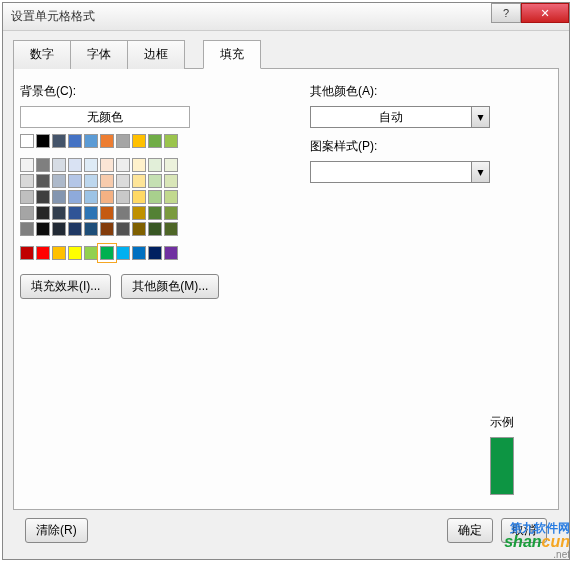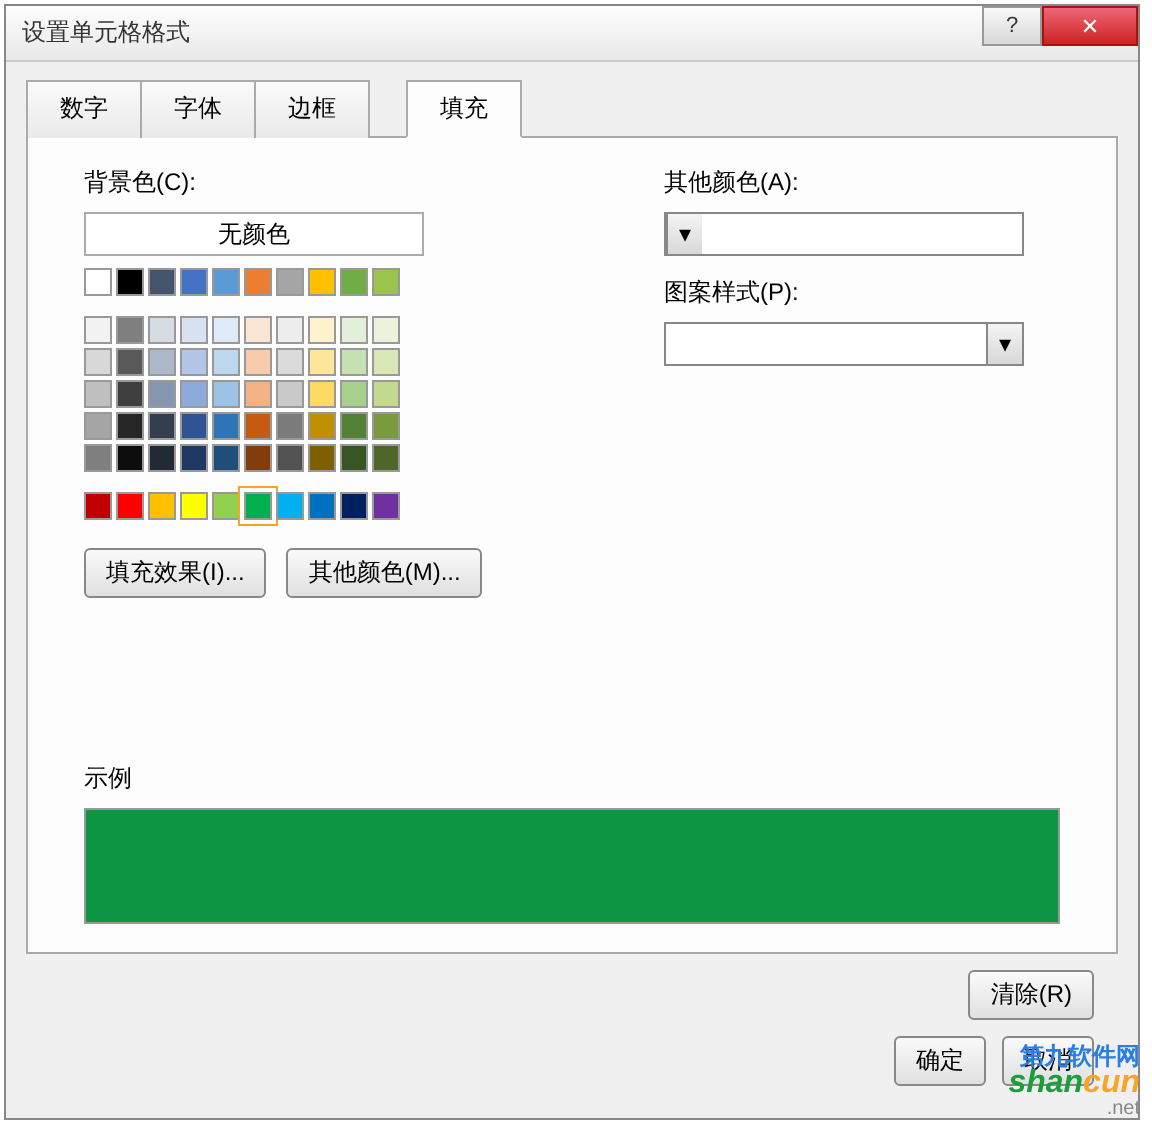--- a/index.html
+++ b/index.html
@@ -7,38 +7,38 @@
 .dialog { width: 568px; height: 558px; border: 1px solid #888; background: #f0f0f0; position: relative; margin: 2px; }
 .titlebar { height: 28px; background: linear-gradient(#fdfdfd,#e8e8e8); border-bottom: 1px solid #ccc; display: flex; align-items: center; padding-left: 8px; position: relative; }
 .titlebar-text { font-size: 12px; color: #333; }
 .tb-btns { position: absolute; right: 0; top: 0; display: flex; }
 .tb-btn { width: 30px; height: 20px; border: 1px solid #999; background: linear-gradient(#f8f8f8,#d8d8d8); display: flex; align-items: center; justify-content: center; font-size: 11px; color: #333; }
 .tb-close { width: 48px; background: linear-gradient(#e67,#c22); color: #fff; border-color: #a11; }
 .content { padding: 8px 10px; height: calc(100% - 28px); display: flex; flex-direction: column; }
 .tabs { display: flex; border-bottom: 1px solid #aaa; position: relative; }
 .tab { padding: 5px 16px; border: 1px solid #aaa; border-bottom: none; background: linear-gradient(#fafafa,#eaeaea); margin-right: -1px; cursor: pointer; position: relative; top: 1px; }
 .tab.active { background: #fdfdfd; border-bottom: 1px solid #fdfdfd; margin-left: 19px; }
-.tab-body { background: #fdfdfd; border: 1px solid #aaa; border-top: none; padding: 14px 28px; flex: 1; display: flex; flex-direction: column; }
+.tab-body { background: #fdfdfd; border: 1px solid #aaa; border-top: none; padding: 14px 6px; flex: 1; display: flex; flex-direction: row; }
 .row1 { display: flex; }
 .col-left { width: 260px; }
 .col-right { flex: 1; padding-left: 30px; }
 .lbl { display: block; margin-bottom: 6px; }
 .nocolor-btn { width: 170px; height: 22px; border: 1px solid #aaa; background: #fff; text-align: center; line-height: 20px; cursor: pointer; margin-bottom: 6px; }
 .palette { display: flex; flex-direction: column; gap: 2px; }
 .prow { display: flex; gap: 2px; }
 .sw { width: 14px; height: 14px; border: 1px solid #999; cursor: pointer; }
 .sw.sel { outline: 2px solid #fff; box-shadow: 0 0 0 3px #f5a623; }
 .bot-btns { display: flex; gap: 10px; margin-top: 14px; }
 .btn { padding: 3px 10px; border: 1px solid #888; background: linear-gradient(#fafafa,#e0e0e0); border-radius: 3px; cursor: pointer; font-size: 12px; }
 .combo { width: 180px; height: 22px; border: 1px solid #888; background: #fff; display: flex; align-items: center; margin-bottom: 10px; }
 .combo-txt { flex: 1; text-align: center; font-size: 12px; }
 .combo-arrow { width: 18px; height: 100%; border-left: 1px solid #888; background: linear-gradient(#f4f4f4,#d8d8d8); display: flex; align-items: center; justify-content: center; }
 .sample-area { margin-top: auto; }
 .sample-box { width: 100%; height: 58px; background: #0d9543; border: 1px solid #999; margin-top: 4px; }
-.footer { padding: 8px 12px; display: flex; flex-direction: column; align-items: flex-end; gap: 8px; justify-content: space-between; }
+.footer { padding: 8px 12px; display: flex; flex-direction: row; align-items: flex-end; gap: 8px; justify-content: space-between; }
 .footer-row { display: flex; gap: 8px; }
 .watermark { position: absolute; right: 6px; bottom: 6px; pointer-events: none; text-align: right; line-height: 1; }
 .wm1 { font-size: 12px; color: #2a7de1; font-weight: bold; }
 .wm2 { font-size: 16px; font-weight: bold; font-style: italic; }
 .wm2 .g { color: #1a9e3c; } .wm2 .o { color: #f5a623; }
 .wm3 { font-size: 10px; color: #888; }
 </style>
 </head>
 <body>
 
@@ -149,20 +149,21 @@
               </div>
             </div>
           <div class="bot-btns">
             <button class="btn">填充效果(I)...</button>
             <button class="btn">其他颜色(M)...</button>
           </div>
         </div>
         <div class="col-right">
           <span class="lbl">其他颜色(A):</span>
           <div class="combo">
+            <span class="combo-txt">自动</span>
             <span class="combo-arrow">▾</span>
           </div>
           <span class="lbl">图案样式(P):</span>
           <div class="combo">
             <span class="combo-txt"></span>
             <span class="combo-arrow">▾</span>
           </div>
         </div>
       </div>
       <div class="sample-area">

